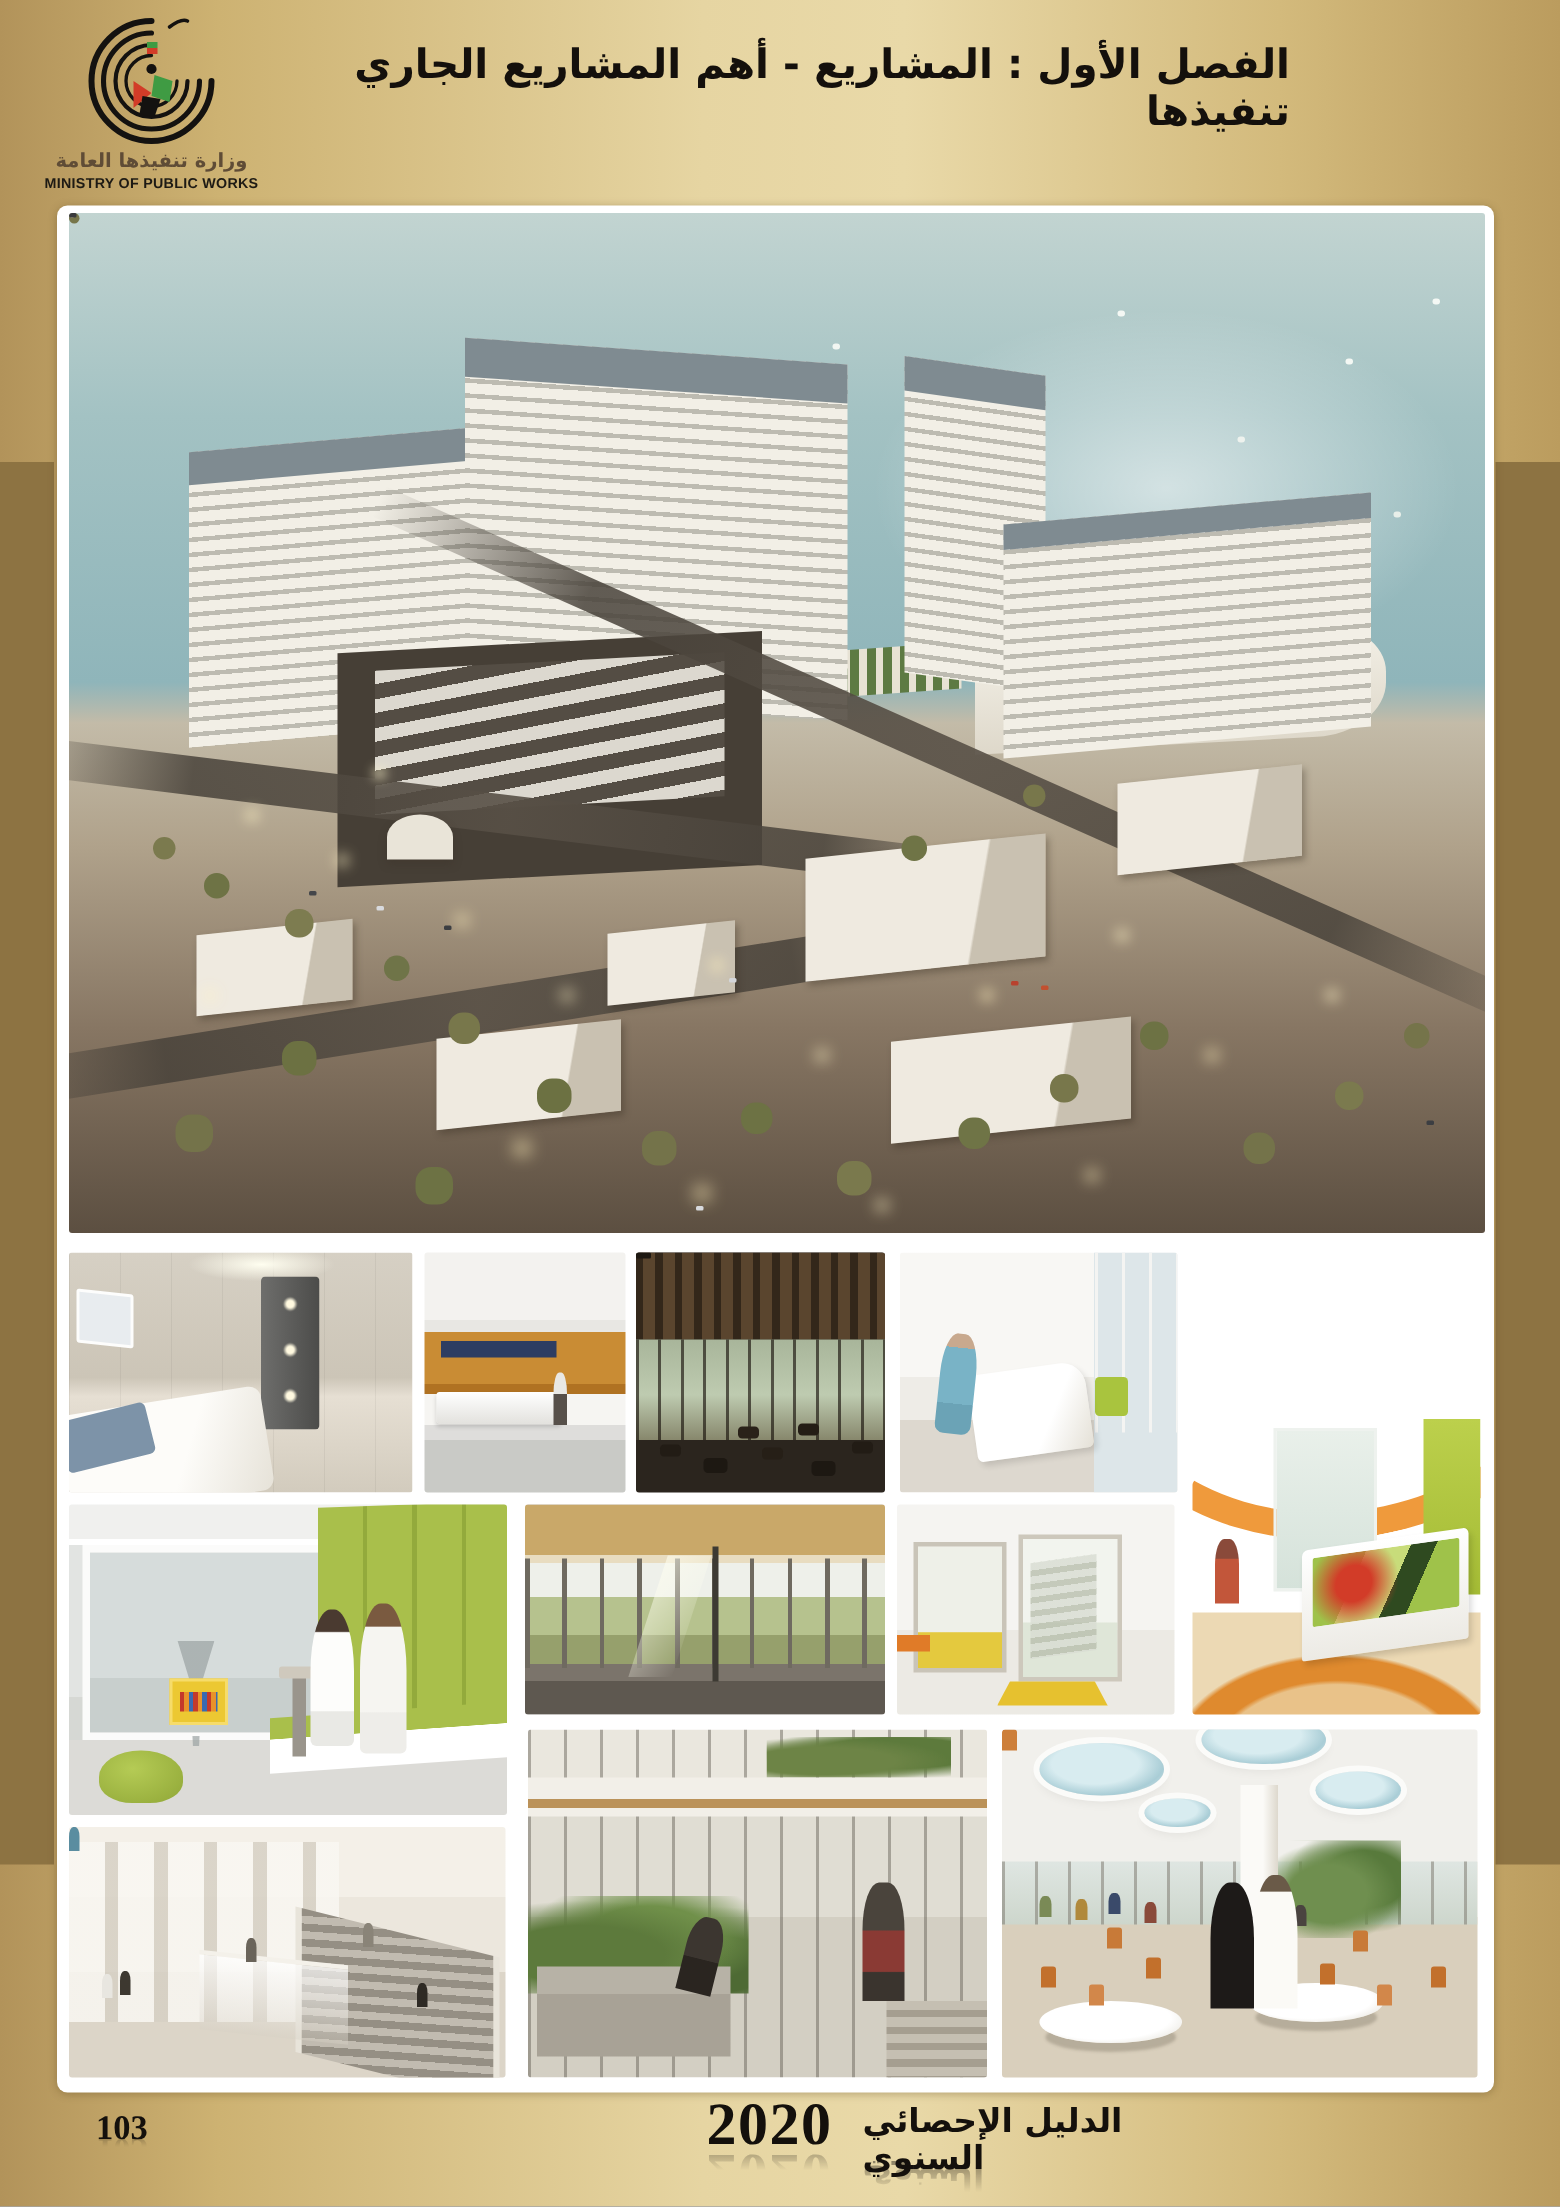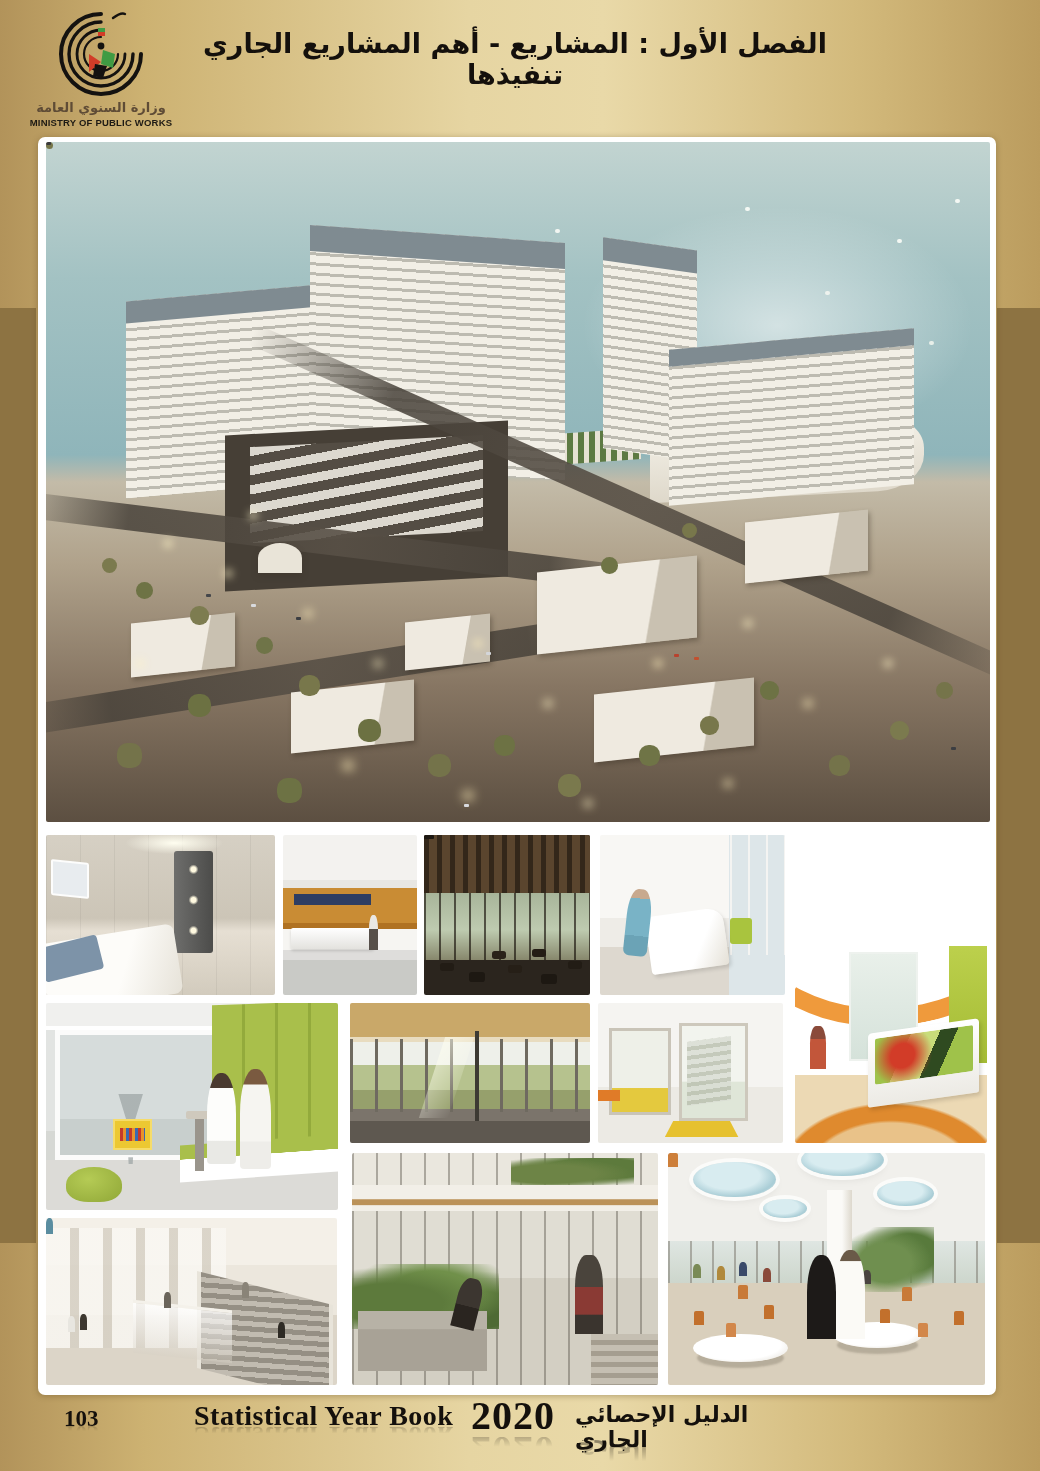--- a/index.html
+++ b/index.html
@@ -10,21 +10,21 @@
   }
   .sidebar{position:absolute;top:308px;height:935px;background:#8d7342;}
   .sidebar.left{left:0;width:36px;}
   .sidebar.right{right:0;width:43px;}
 
   
   .logo{position:absolute;left:26px;top:6px;width:150px;text-align:center;}
   .logo svg{display:block;margin:0 auto;}
   .ministry-ar{font-family:"DejaVu Sans",sans-serif;font-weight:bold;font-size:13px;color:#5f4c36;margin-top:-2px;}
   .ministry-en{font-family:"Liberation Sans",sans-serif;font-weight:bold;font-size:9.5px;color:#1d1a14;letter-spacing:.2px;margin-top:2px;text-align:center;}
-  .titles{position:absolute;left:170px;top:28px;width:690px;text-align:center;}
+  .titles{position:absolute;left:170px;top:28px;width:690px;text-align:right;}
   .title-ar{font-family:"DejaVu Sans",sans-serif;font-weight:bold;font-size:27px;color:#14100c;direction:rtl;}
   .title-en{font-family:"Liberation Serif",serif;font-weight:bold;font-size:21px;color:#14100c;margin-top:14px;letter-spacing:.3px;}
 
   
   .panel{position:absolute;left:38px;top:137px;width:958px;height:1258px;background:#fff;border-radius:7px;
          box-shadow:0 1px 6px rgba(80,60,20,.35);}
   .photo{position:absolute;overflow:hidden;border-radius:2px;}
 
   
   .aerial{left:8px;top:5px;width:944px;height:680px;background:linear-gradient(180deg,#c2d4d1 0%,#a3c2c3 20%,#8fb5ba 46%,#c3bba8 50%,#b0a28b 62%,#877663 80%,#5c4f41 100%);}
@@ -233,21 +233,21 @@
         <path d="M48 31 A17 17 0 1 0 65 48" stroke-width="2.2"></path>
         <path d="M60 12 q8 -6 12 -4" stroke-width="2.4"></path>
       </g>
       <rect x="45" y="22" width="7" height="4" fill="#3f9b43"></rect>
       <rect x="45" y="26" width="7" height="4" fill="#d23c28"></rect>
       <circle cx="48" cy="40" r="3.4" fill="#141210"></circle>
       <polygon points="36,48 48,56 36,66" fill="#d23c28"></polygon>
       <polygon points="50,44 62,48 60,62 48,58" fill="#3f9b43"></polygon>
       <polygon points="42,58 54,60 50,72 40,70" fill="#141210"></polygon>
     </svg>
-    <div class="ministry-ar">وزارة السنوي العامة</div>
+    <div class="ministry-ar">وزارة تنفيذها العامة</div>
     <div class="ministry-en">MINISTRY OF PUBLIC WORKS</div>
   </div>
 
   <div class="titles">
     <div class="title-ar">الفصل الأول : المشاريع - أهم المشاريع الجاري تنفيذها</div>
   </div>
 
   <div class="panel">
 
     <div class="photo aerial">
@@ -369,18 +369,17 @@
       <div class="p11-table tb2"></div>
       <div class="p11-chairs"></div>
       <div class="p11-figA"></div>
       <div class="p11-figB"></div>
     </div>
 
   </div>
 
   <div class="footer">
     <div class="page-num refl">103</div>
-    <div class="book-title refl">Statistical Year Book</div>
     <div class="year refl">2020</div>
-    <div class="book-title-ar refl">الدليل الإحصائي الجاري</div>
+    <div class="book-title-ar refl">الدليل الإحصائي السنوي</div>
   </div>
 
 </div>
 
 </body></html>

